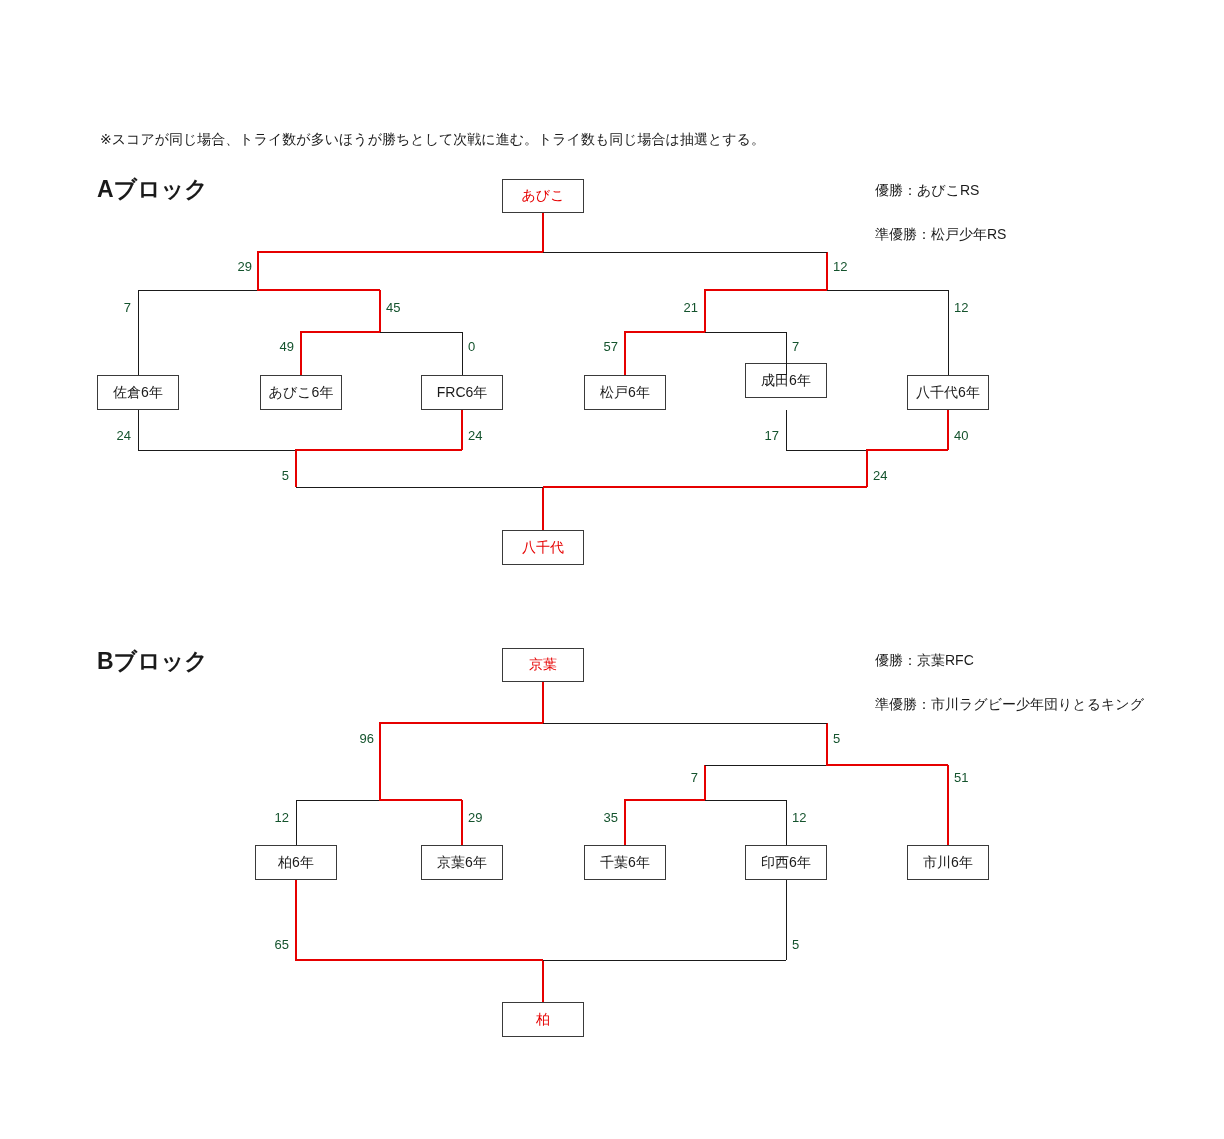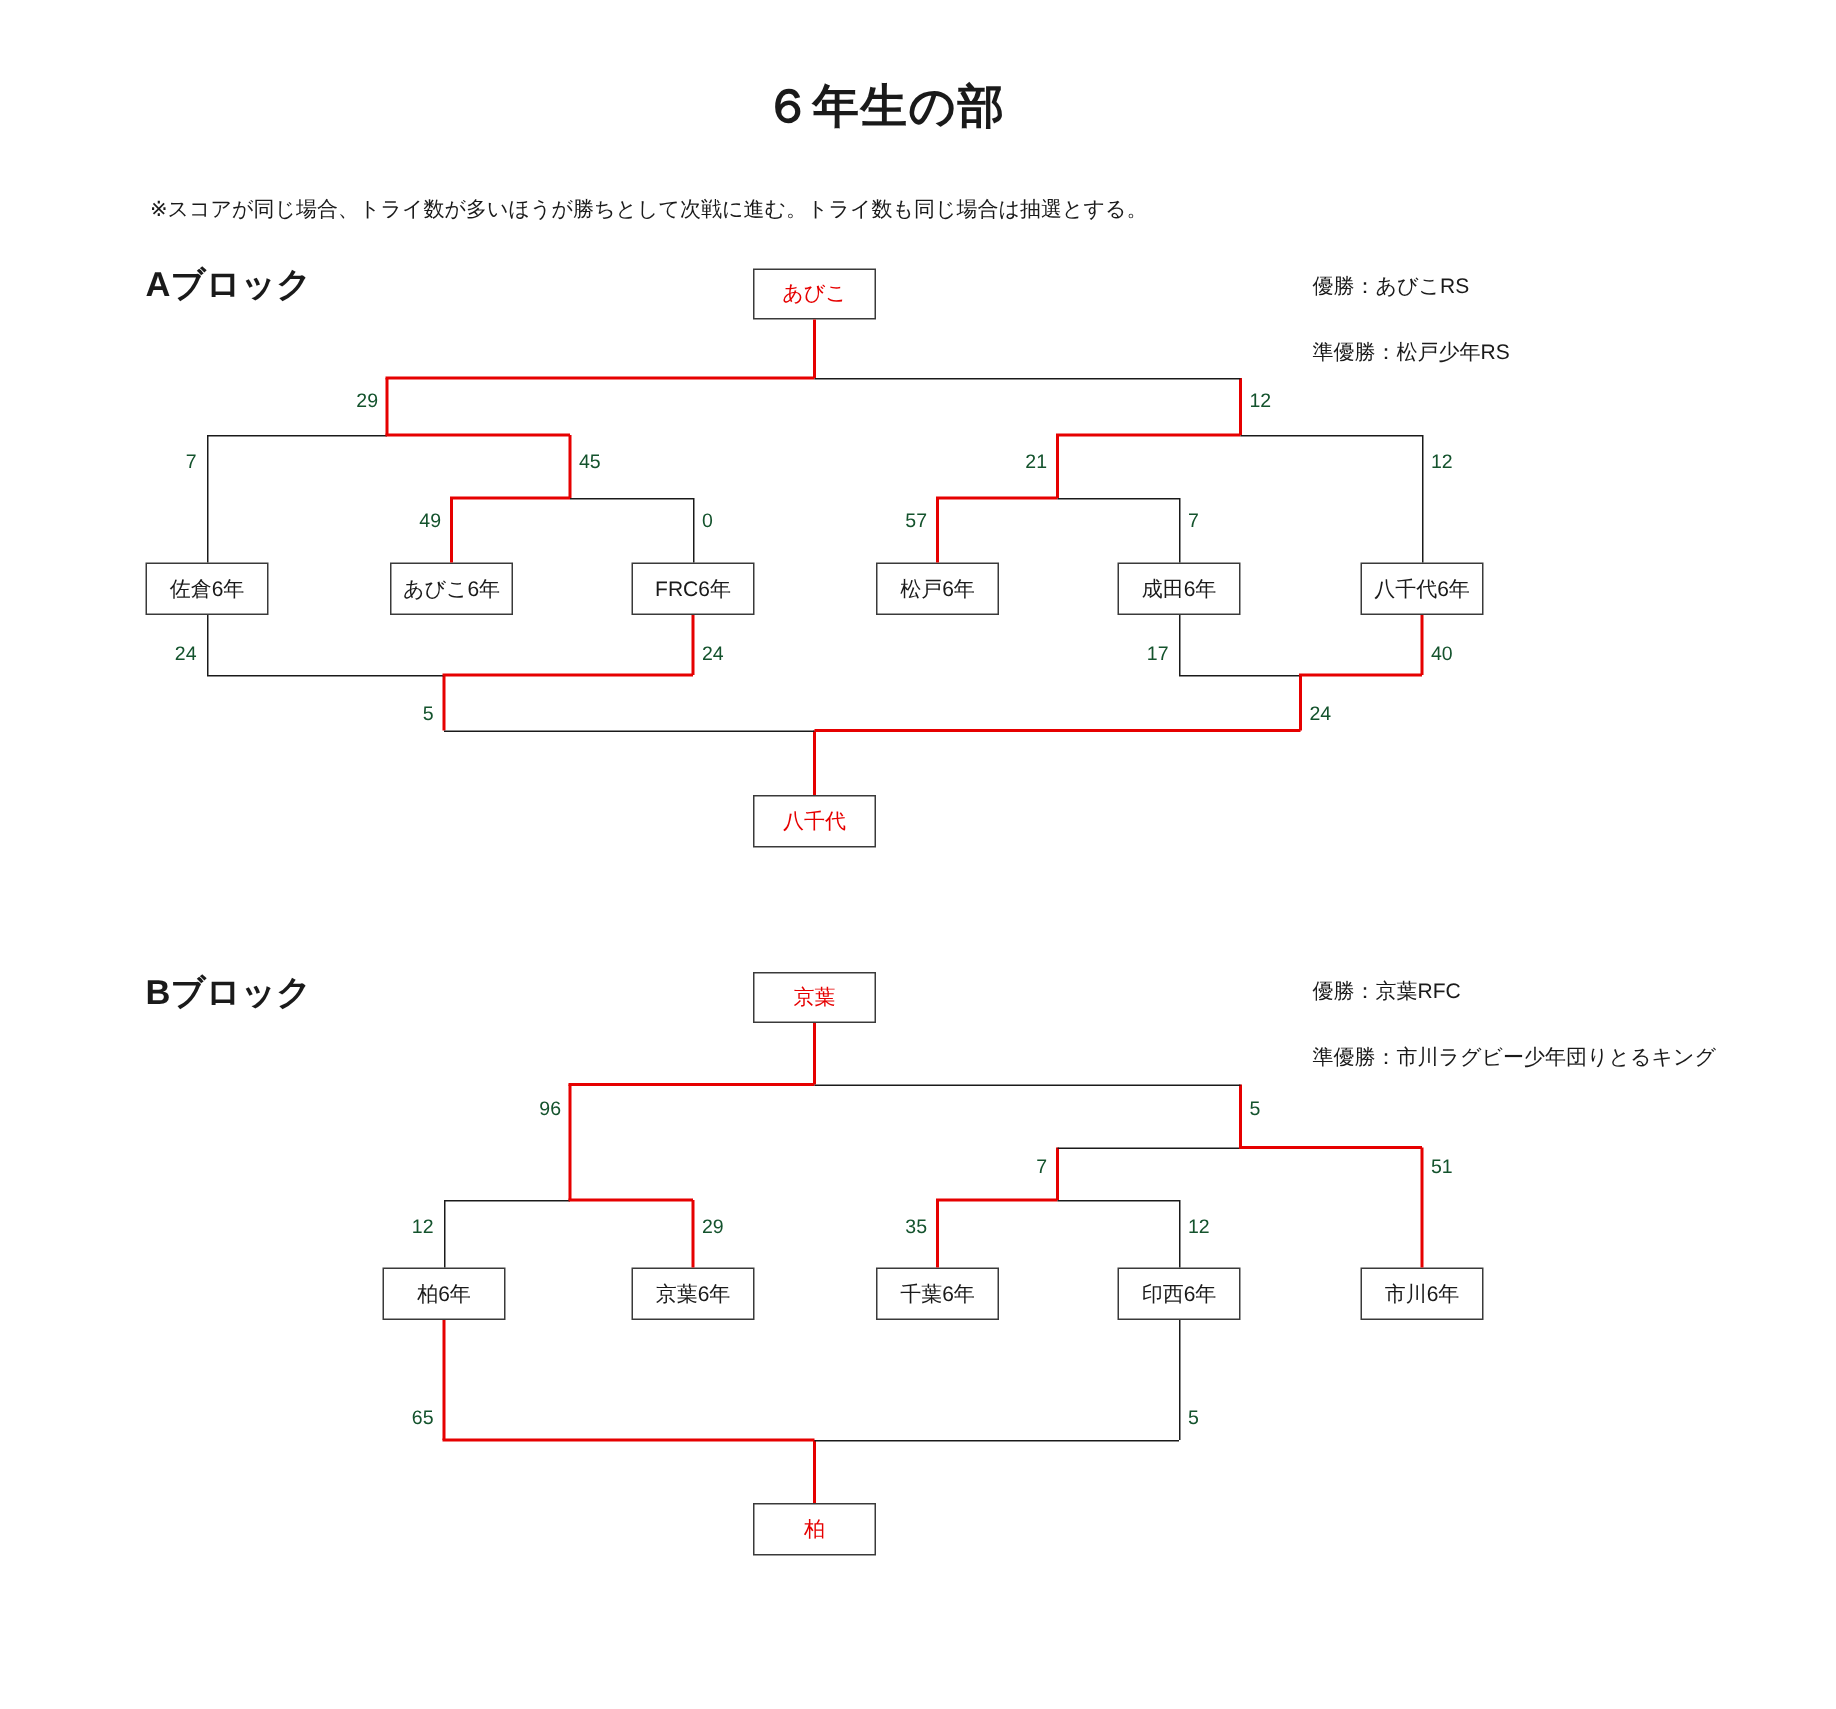--- a/index.html
+++ b/index.html
@@ -23,35 +23,34 @@
   .vl{position:absolute;width:1px;background:#1a1a1a;}
   .hl.r{height:2px;background:#e60000;}
   .vl.r{width:2px;background:#e60000;}
   .sc{position:absolute;color:#14532d;font-size:13px;line-height:1;}
 </style>
 </head>
 <body>
 
 <div class="page">
 
-  <h1 class="title">６年生の部</h1>
   <div class="note" style="top:131px">※スコアが同じ場合、トライ数が多いほうが勝ちとして次戦に進む。トライ数も同じ場合は抽選とする。</div>
 
   <div class="block-label" style="left:97px;top:174px">Aブロック</div>
   <div class="side-note" style="left:875px;top:182px">優勝：あびこRS</div>
   <div class="side-note" style="left:875px;top:226px">準優勝：松戸少年RS</div>
 
   <div class="team-box winner" style="left:502px;top:179px;height:34px">あびこ</div>
   <div class="team-box winner" style="left:502px;top:530px">八千代</div>
 
   <div class="team-box" style="left:97px;top:375px">佐倉6年</div>
   <div class="team-box" style="left:260px;top:375px">あびこ6年</div>
   <div class="team-box" style="left:421px;top:375px">FRC6年</div>
   <div class="team-box" style="left:584px;top:375px">松戸6年</div>
-  <div class="team-box" style="left:745px;top:375px">成田6年</div>
+  <div class="team-box" style="left:745px;top:363px">成田6年</div>
   <div class="team-box" style="left:907px;top:375px">八千代6年</div>
 
   <div class="vl r" style="left:542px;top:213px;height:39px"></div>
   <div class="vl r" style="left:257px;top:252px;height:38px"></div>
   <div class="vl r" style="left:826px;top:252px;height:38px"></div>
   <div class="vl" style="left:138px;top:290px;height:85px"></div>
   <div class="vl r" style="left:379px;top:290px;height:42px"></div>
   <div class="vl r" style="left:704px;top:290px;height:42px"></div>
   <div class="vl" style="left:948px;top:290px;height:85px"></div>
   <div class="vl r" style="left:300px;top:332px;height:43px"></div>

